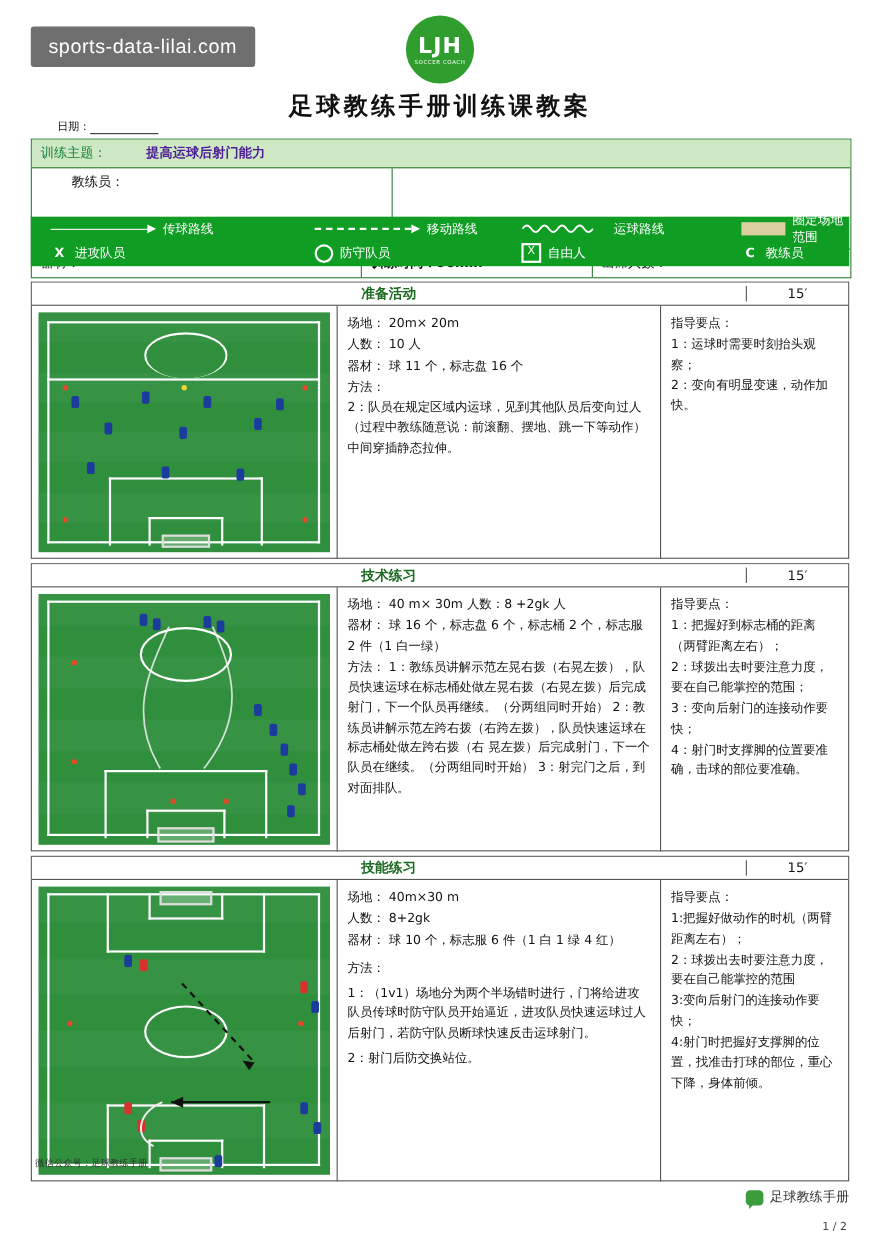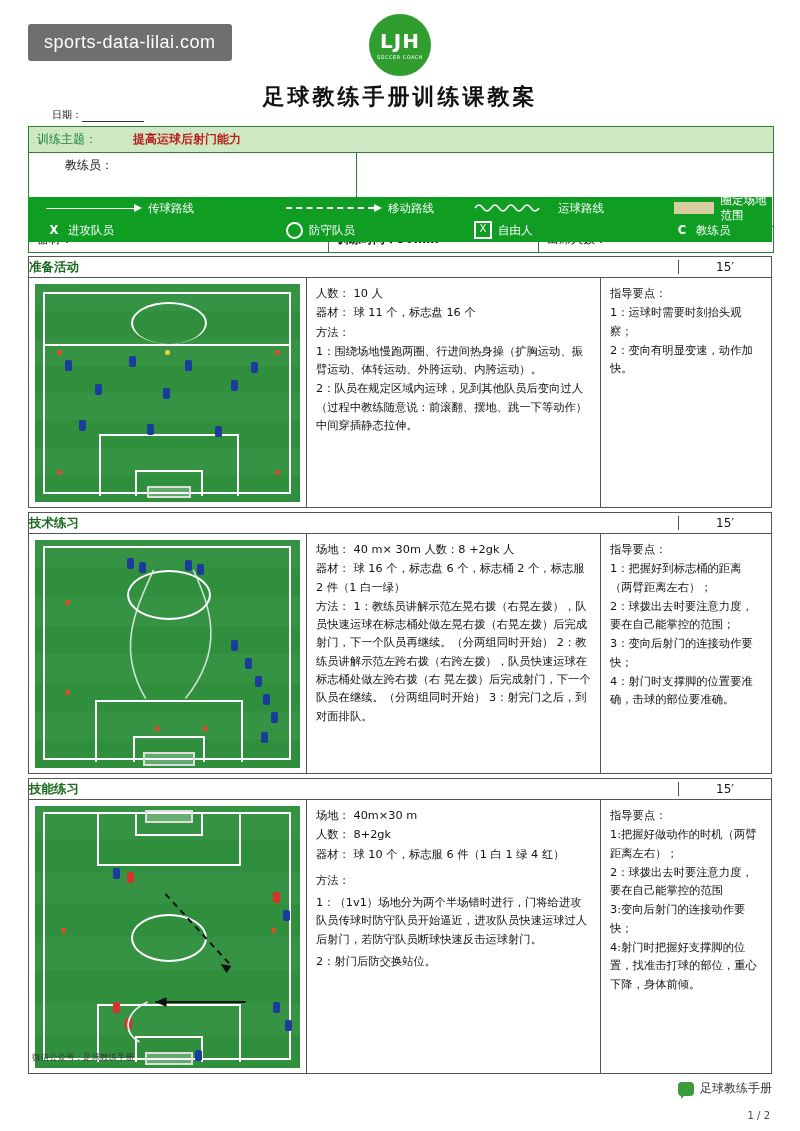--- a/index.html
+++ b/index.html
@@ -49,21 +49,21 @@
   .hdr{
     position:absolute;left:28px;top:126px;width:744px;
     border:1px solid #2e7d32;
     font-size:12px;
   }
   .hdr .row{display:flex;border-bottom:1px solid #2e7d32;}
   .hdr .row:last-child{border-bottom:none;}
   .cell{padding:4px 8px;box-sizing:border-box;}
   .theme-row{background:#cfe8c4;}
   .theme-row .lbl{width:96px;color:#15803d;}
-  .theme-row .val{flex:1;color:#b91c1c;font-weight:bold;}
+  .theme-row .val{flex:1;color:#4c1d95;font-weight:bold;}
   .r2 .c1{width:300px;border-right:1px solid #2e7d32;margin-left:28px;}
   .r2 .c2{flex:1;margin-top:48px;}
   .r3 .c1{width:300px;border-right:1px solid #2e7d32;}
   .r3 .c2{width:210px;border-right:1px solid #2e7d32;}
   .r3 .c3{flex:1;}
   .b{font-weight:bold;}
 
   
   .legend{
     position:absolute;left:28px;top:197px;width:744px;height:45px;
@@ -87,21 +87,21 @@
   .dash-line:after{content:"";position:absolute;right:0;top:1px;border-left:8px solid #fff;border-top:4px solid transparent;border-bottom:4px solid transparent;}
   .wave{width:78px;height:12px;}
   .swatch{width:54px;height:12px;background:#d9cfa0;display:inline-block;}
   .mark{display:inline-block;width:16px;text-align:center;font-weight:bold;}
   .circ{display:inline-block;width:13px;height:13px;border:2px solid #fff;border-radius:50%;}
   .boxmark{display:inline-block;width:14px;height:14px;border:2px solid #fff;position:relative;text-align:center;font-size:10px;line-height:12px;}
 
   
   .section{position:absolute;left:28px;width:744px;border:1px solid #555;box-sizing:border-box;}
   .sec-head{display:flex;border-bottom:1px solid #555;height:20px;align-items:center;background:#fff;}
-  .sec-head .title{flex:1;text-align:left;font-size:12.5px;font-weight:bold;color:#1a6b1f;}
+  .sec-head .title{flex:1;text-align:center;font-size:12.5px;font-weight:bold;color:#1a6b1f;}
   .sec-head .dur{width:92px;text-align:center;font-size:12px;border-left:1px solid #555;}
   .sec-body{display:flex;}
   .pitch-cell{width:278px;padding:6px;box-sizing:border-box;border-right:1px solid #555;}
   .method-cell{flex:1;padding:7px 9px;box-sizing:border-box;border-right:1px solid #555;font-size:11.3px;line-height:1.62;}
   .coach-cell{width:170px;padding:7px 9px;box-sizing:border-box;font-size:11.3px;line-height:1.62;}
   .method-cell p,.coach-cell p{margin:0 0 1px 0;}
 
   
   .pitch{position:relative;width:100%;height:100%;background:#2f8f3c;overflow:hidden;}
   .pitch .stripe{position:absolute;left:0;right:0;height:12.5%;background:rgba(255,255,255,.045);}
@@ -233,24 +233,24 @@
           <div class="player blue" style="left:112px;top:140px;"></div>
           <div class="player blue" style="left:180px;top:142px;"></div>
           <div class="cone" style="left:22px;top:66px;"></div>
           <div class="cone" style="left:240px;top:66px;"></div>
           <div class="cone" style="left:22px;top:186px;"></div>
           <div class="cone" style="left:240px;top:186px;"></div>
           <div class="yellowcone" style="left:130px;top:66px;"></div>
         </div>
       </div>
       <div class="method-cell">
+        <p>场地： 20m× 20m</p>
         <p>人数： 10 人</p>
         <p>器材： 球 11 个，标志盘 16 个</p>
         <p>方法：</p>
-        <p>1：围绕场地慢跑两圈、行进间热身操（扩胸运动、振臂运动、体转运动、外胯运动、内胯运动）。</p>
         <p>2：队员在规定区域内运球，见到其他队员后变向过人（过程中教练随意说：前滚翻、摆地、跳一下等动作）中间穿插静态拉伸。</p>
       </div>
       <div class="coach-cell">
         <p>指导要点：</p>
         <p>1：运球时需要时刻抬头观察；</p>
         <p>2：变向有明显变速，动作加快。</p>
       </div>
     </div>
   </div>
 

